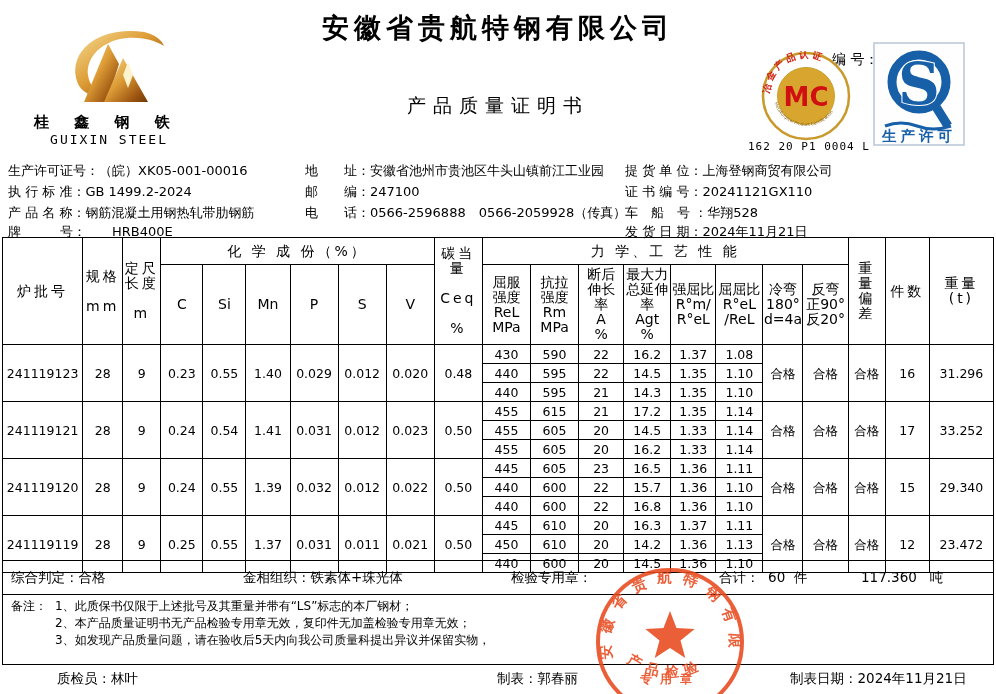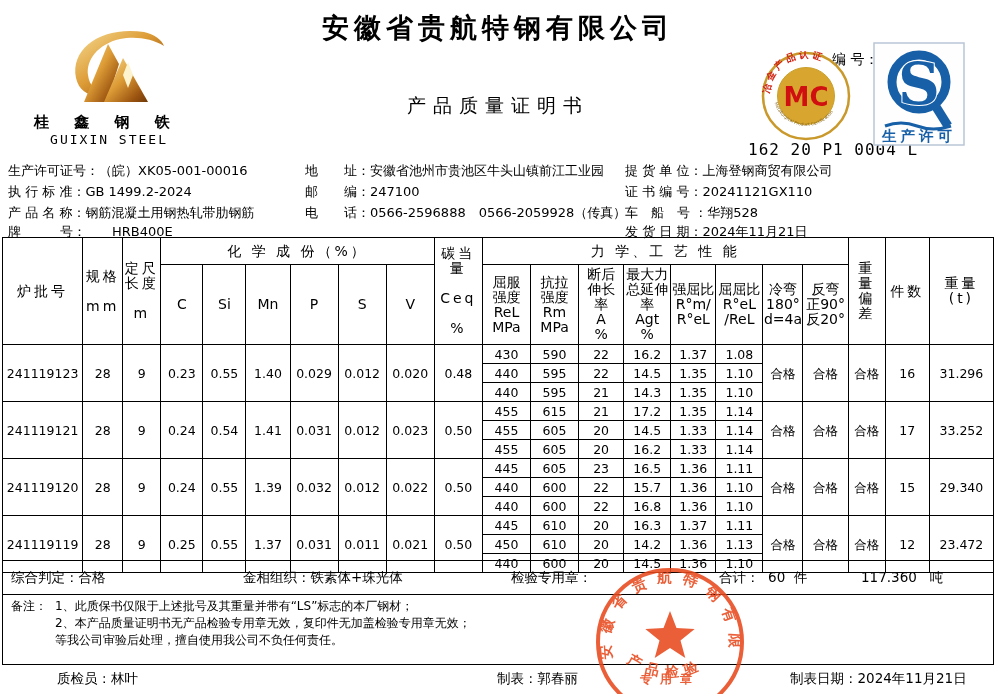--- a/index.html
+++ b/index.html
@@ -8,21 +8,21 @@
   .abs{position:absolute;}
   
   .company-title{top:10px;left:0;width:996px;text-align:center;
     font-family:"DejaVu Serif",serif;font-weight:bold;font-size:27px;letter-spacing:5px;}
   .doc-title{top:93px;left:0;width:996px;text-align:center;
     font-family:"DejaVu Serif",serif;font-size:19px;letter-spacing:7px;}
   .serial{top:17px;left:832px;font-size:14px;margin-top:34px;}
   .logo-block{top:18px;left:34px;width:134px;text-align:right;}
   .logo-cn{font-size:15px;font-weight:bold;letter-spacing:10px;margin-top:1px;white-space:nowrap;}
   .logo-en{font-size:13px;font-family:"DejaVu Sans Mono",monospace;letter-spacing:2px;white-space:nowrap;}
-  .mc-code{top:140px;left:748px;font-size:16px;font-family:"DejaVu Sans Mono",monospace;letter-spacing:1px;}
+  .mc-code{top:140px;left:748px;font-size:11px;font-family:"DejaVu Sans Mono",monospace;letter-spacing:1px;}
   
   .info-line{font-size:13px;white-space:pre;line-height:16px;}
   
   table.cert{border-collapse:collapse;table-layout:fixed;position:absolute;left:2px;top:237px;width:992px;}
   table.cert td{border:1px solid #000;padding:0;text-align:center;font-size:12.5px;
     height:18px;line-height:17px;overflow:hidden;}
   table.cert tr.h1 td{height:26px;font-size:14px;letter-spacing:3px;}
   table.cert td.hd{white-space:pre-line;font-size:14px;line-height:15px;letter-spacing:0;}
   table.cert tr.h2{height:80px;}
   
@@ -352,21 +352,21 @@
   <span style="left:508px;">检验专用章：</span>
   <span style="left:716px;">合计：  60  件</span>
   <span style="left:858px;">117.360   吨</span>
 </div>
 
 <div class="abs notes">
   <span class="note-label">备注：</span>
   <div class="note-lines">
     <div>1、此质保书仅限于上述批号及其重量并带有“LS”标志的本厂钢材；</div>
     <div>2、本产品质量证明书无产品检验专用章无效，复印件无加盖检验专用章无效；</div>
-    <div>等我公司审验后处理，擅自使用我公司不负任何责任。</div>
+    <div>3、如发现产品质量问题，请在验收后5天内向我公司质量科提出异议并保留实物，</div>
   </div>
 </div>
 
 <div class="abs footerline">
   <span style="left:57px;">质检员：林叶</span>
   <span style="left:497px;">制表：郭春丽</span>
   <span style="left:790px;">制表日期：2024年11月21日</span>
 </div>
 
 <svg class="abs stamp-svg" style="left:570px;top:542px;opacity:.88;" width="200" height="200" viewBox="0 0 200 200">

